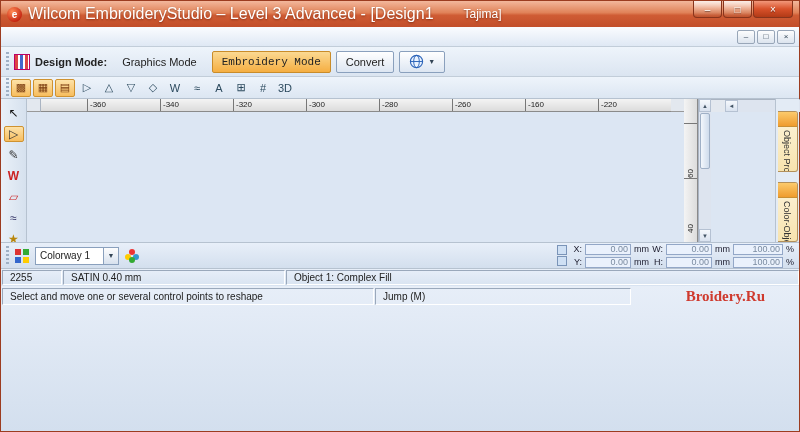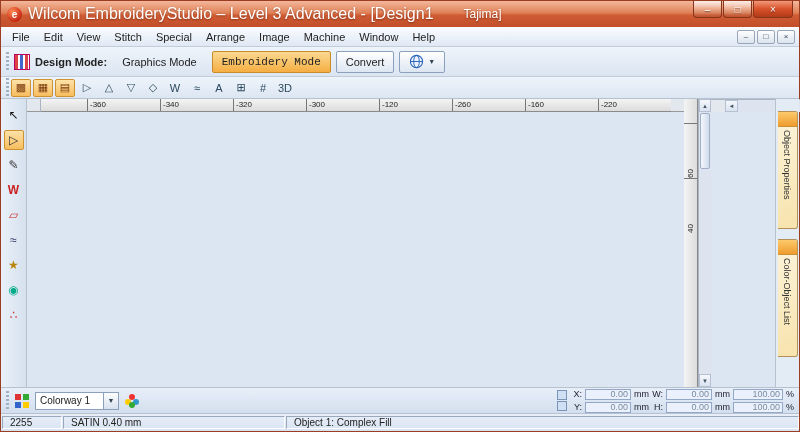--- a/index.html
+++ b/index.html
@@ -117,21 +117,21 @@
   .frow { display:flex; align-items:center; gap:3px; }
   .f-label { width:11px; text-align:right; }
   .f-box { width:46px; height:11px; background:#eaf1fc; border:1px solid #93a7c7; color:#7a8ba0;
     text-align:right; padding-right:2px; line-height:9px; font-size:9px; }
   .f-box.wide { width:50px; }
   .f-unit { width:15px; }
   .f-pct { width:8px; }
 
   
   .status-bar { height:18px; flex:0 0 18px; display:flex; font-size:10px; color:#222;
-    background:linear-gradient(#e8eff9,#d8e3f1); border-top:1px solid #b6c2d0;align-items:center; }
+    background:linear-gradient(#e8eff9,#d8e3f1); border-top:1px solid #b6c2d0; }
   .sb-cell { display:flex; align-items:center; padding:0 7px; margin:1px 0 1px 1px;
     border:1px solid; border-color:#9aa8bb #ffffff #ffffff #9aa8bb; white-space:nowrap; overflow:hidden; }
   .sb-stitches { width:60px; flex:0 0 60px; }
   .sb-coords { width:238px; flex:0 0 238px; }
   .sb-type { width:222px; flex:0 0 222px; }
   .sb-object { flex:1; }
 
   .hint-bar { flex:1; display:flex; align-items:flex-start; font-size:10px; color:#222; padding-top:2px;
     background:linear-gradient(#e7eef8,#d3dfee); }
   .hint-cell { display:flex; align-items:center; height:17px; padding:0 7px; margin-left:1px;
@@ -151,33 +151,20 @@
     <span class="title">Wilcom EmbroideryStudio – Level 3 Advanced - [Design1</span>
     <span class="machine-title">Tajima]</span>
     <div class="win-controls">
       <div class="win-btn">–</div>
       <div class="win-btn">□</div>
       <div class="win-btn close">×</div>
     </div>
   </div>
 
   <div class="menubar">
-    <div class="menu-items">
-
-    <span class="menu-item">File</span>
-        <span class="menu-item">Edit</span>
-        <span class="menu-item">View</span>
-        <span class="menu-item">Stitch</span>
-        <span class="menu-item">Special</span>
-        <span class="menu-item">Arrange</span>
-        <span class="menu-item">Image</span>
-        <span class="menu-item">Machine</span>
-        <span class="menu-item">Window</span>
-        <span class="menu-item">Help</span>
-      </div>
     <div class="mdi-controls">
       <div class="mdi-btn">–</div>
       <div class="mdi-btn">□</div>
       <div class="mdi-btn">×</div>
     </div>
   </div>
 
   <div class="toolbar1">
     <div class="grip"></div>
     <div class="tb-app-icon"></div>
@@ -231,21 +218,21 @@
 
     <div class="center-col">
       <div class="ruler-top-row">
         <div class="ruler-corner"></div>
         <div class="ruler-top">
 
         <span class="rt-cell">-360</span>
             <span class="rt-cell">-340</span>
             <span class="rt-cell">-320</span>
             <span class="rt-cell">-300</span>
-            <span class="rt-cell">-120</span>
+            <span class="rt-cell">-280</span>
             <span class="rt-cell">-260</span>
             <span class="rt-cell">-160</span>
             <span class="rt-cell">-220</span>
           </div>
         <div class="ruler-corner-r"></div>
       </div>
 
       <div class="canvas-row">
         <div class="ruler-left">
 
@@ -405,14 +392,19 @@
       </div>
     </div>
   </div>
 
   <div class="status-bar">
     <div class="sb-cell sb-stitches">2255</div>
     <div class="sb-cell sb-type">SATIN  0.40 mm</div>
     <div class="sb-cell sb-object">Object 1: Complex Fill</div>
   </div>
 
+  <div class="hint-bar">
+    <div class="hint-cell hint-main">Select and move one or several control points to reshape</div>
+    <div class="hint-cell hint-mode">Jump (M)</div>
+    <div class="watermark">Broidery.Ru</div>
+  </div>
 
 </div>
 
 </body></html>

